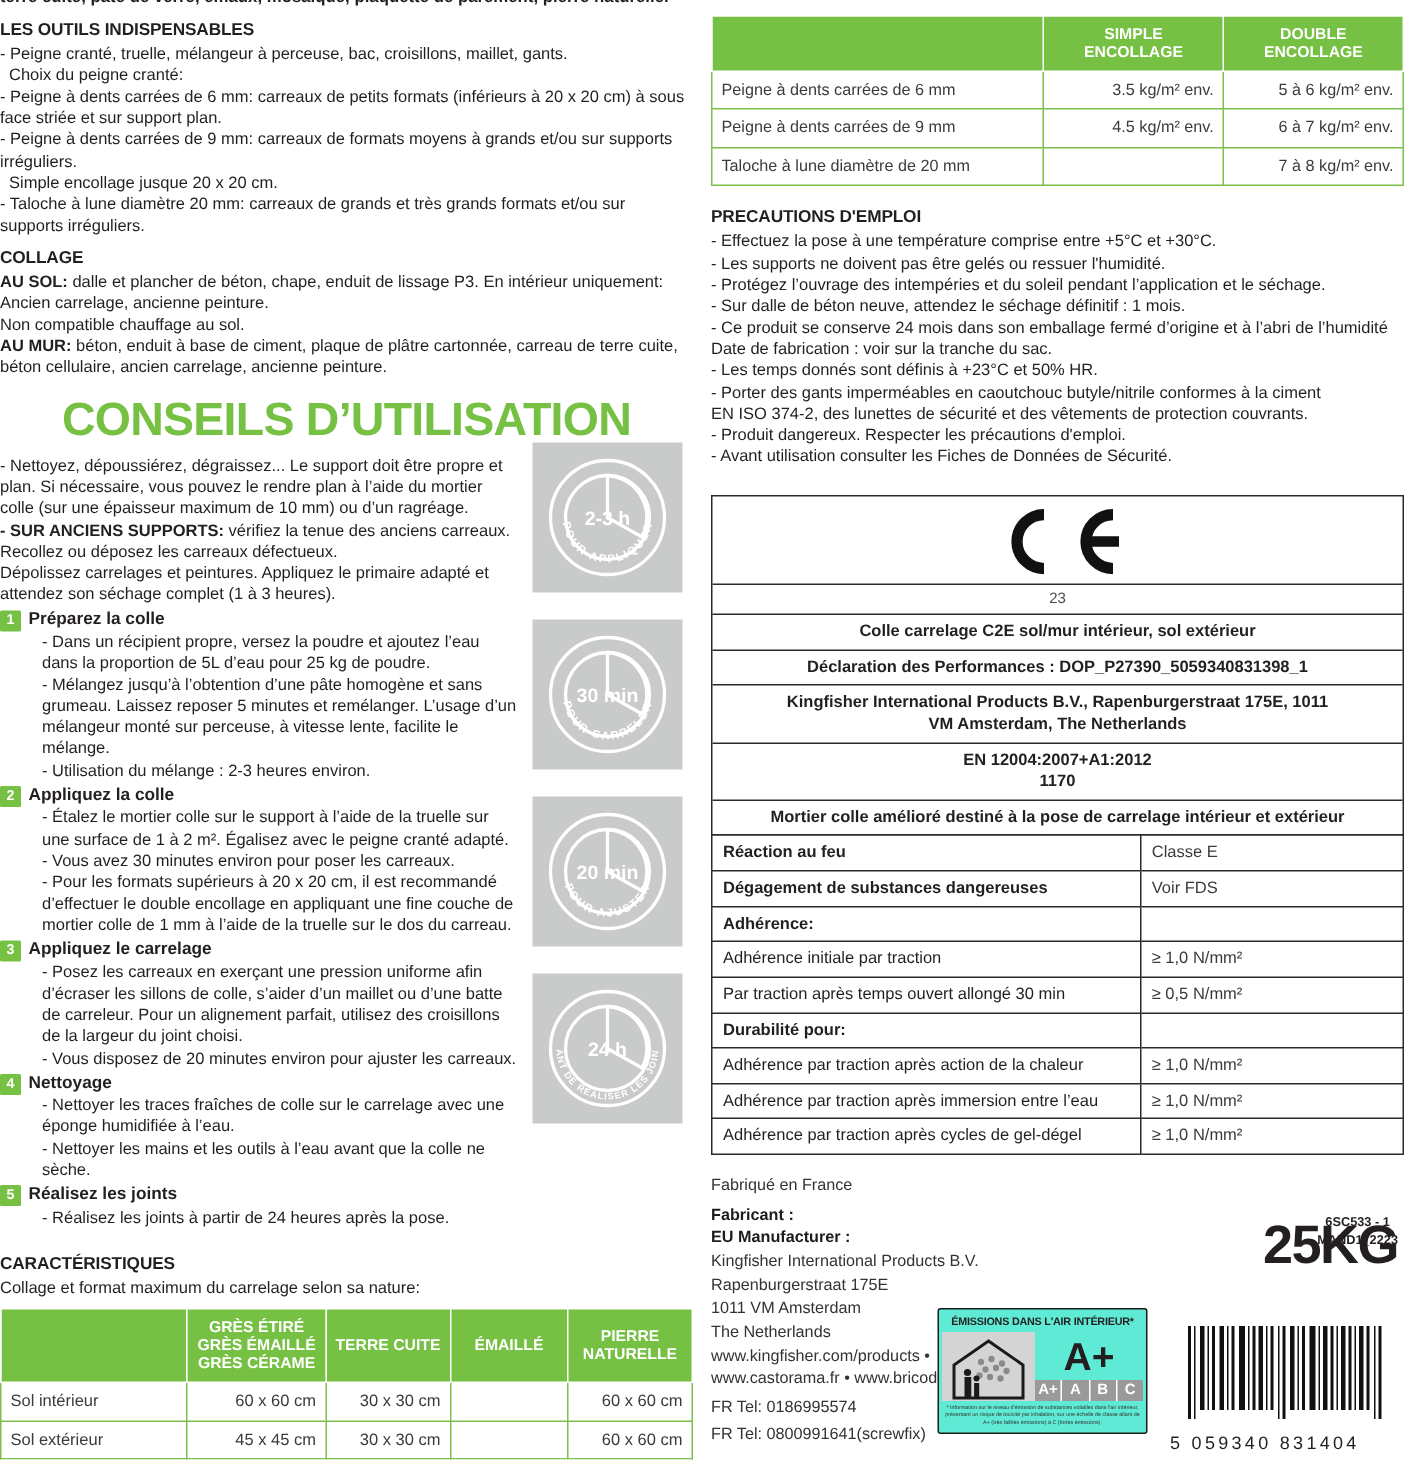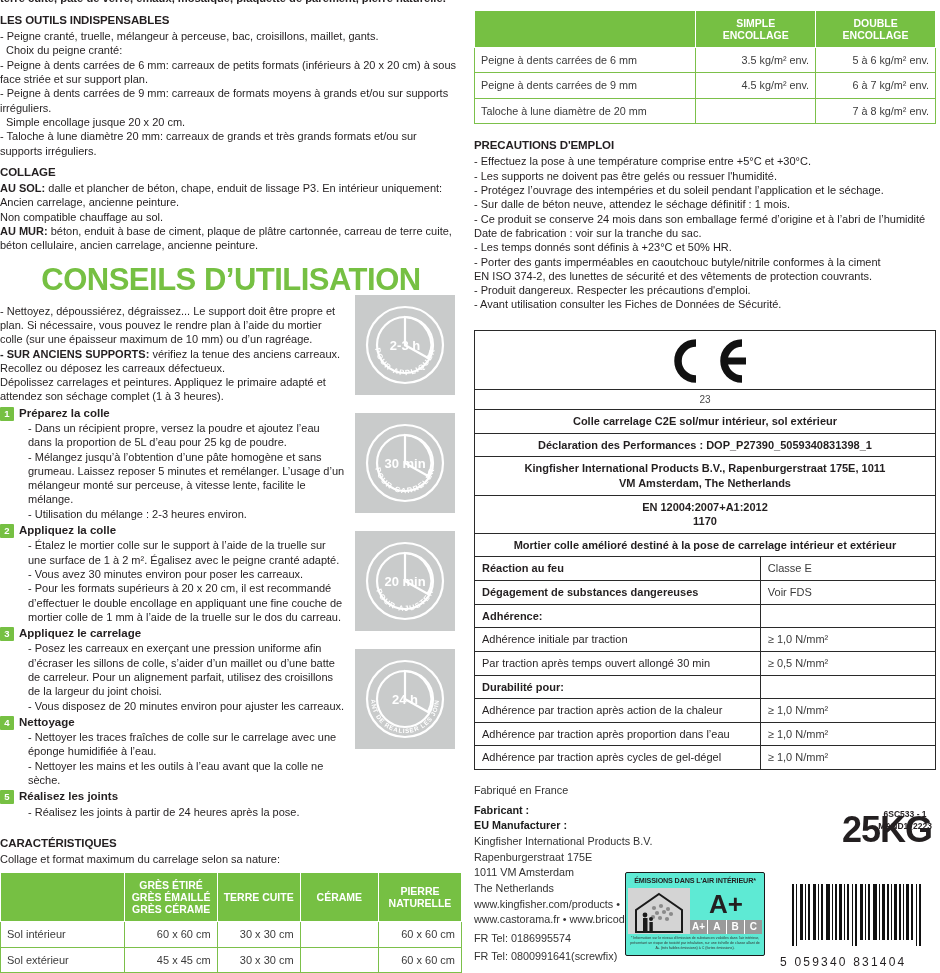--- a/index.html
+++ b/index.html
@@ -190,21 +190,21 @@
     <table class="gt">
       <thead>
         <tr>
           <th class="corner" style="width:27%"></th>
           <th style="width:20%">
             <span>GRÈS ÉTIRÉ</span><br>
             <span>GRÈS ÉMAILLÉ</span><br>
             <span>GRÈS CÉRAME</span>
           </th>
           <th style="width:18%">TERRE CUITE</th>
-          <th style="width:17%">CÉRAME</th>
+          <th style="width:17%">ÉMAILLÉ</th>
           <th style="width:18%">PIERRE<br>NATURELLE</th>
         </tr>
       </thead>
       <tbody>
         <tr>
           <td>Sol intérieur</td>
           <td class="c">60 x 60 cm</td>
           <td class="c">30 x 30 cm</td>
           <td class="c"></td>
           <td class="c">60 x 60 cm</td>
@@ -378,21 +378,21 @@
         </tr>
         <tr>
           <td class="k bold">Durabilité pour:</td>
           <td class="val"></td>
         </tr>
         <tr>
           <td class="k">Adhérence par traction après action de la chaleur</td>
           <td class="val">≥ 1,0 N/mm²</td>
         </tr>
         <tr>
-          <td class="k">Adhérence par traction après proportion dans l’eau</td>
+          <td class="k">Adhérence par traction après immersion entre l’eau</td>
           <td class="val">≥ 1,0 N/mm²</td>
         </tr>
         <tr>
           <td class="k">Adhérence par traction après cycles de gel-dégel</td>
           <td class="val">≥ 1,0 N/mm²</td>
         </tr>
       </tbody>
     </table>
 
     <div class="mfg">

